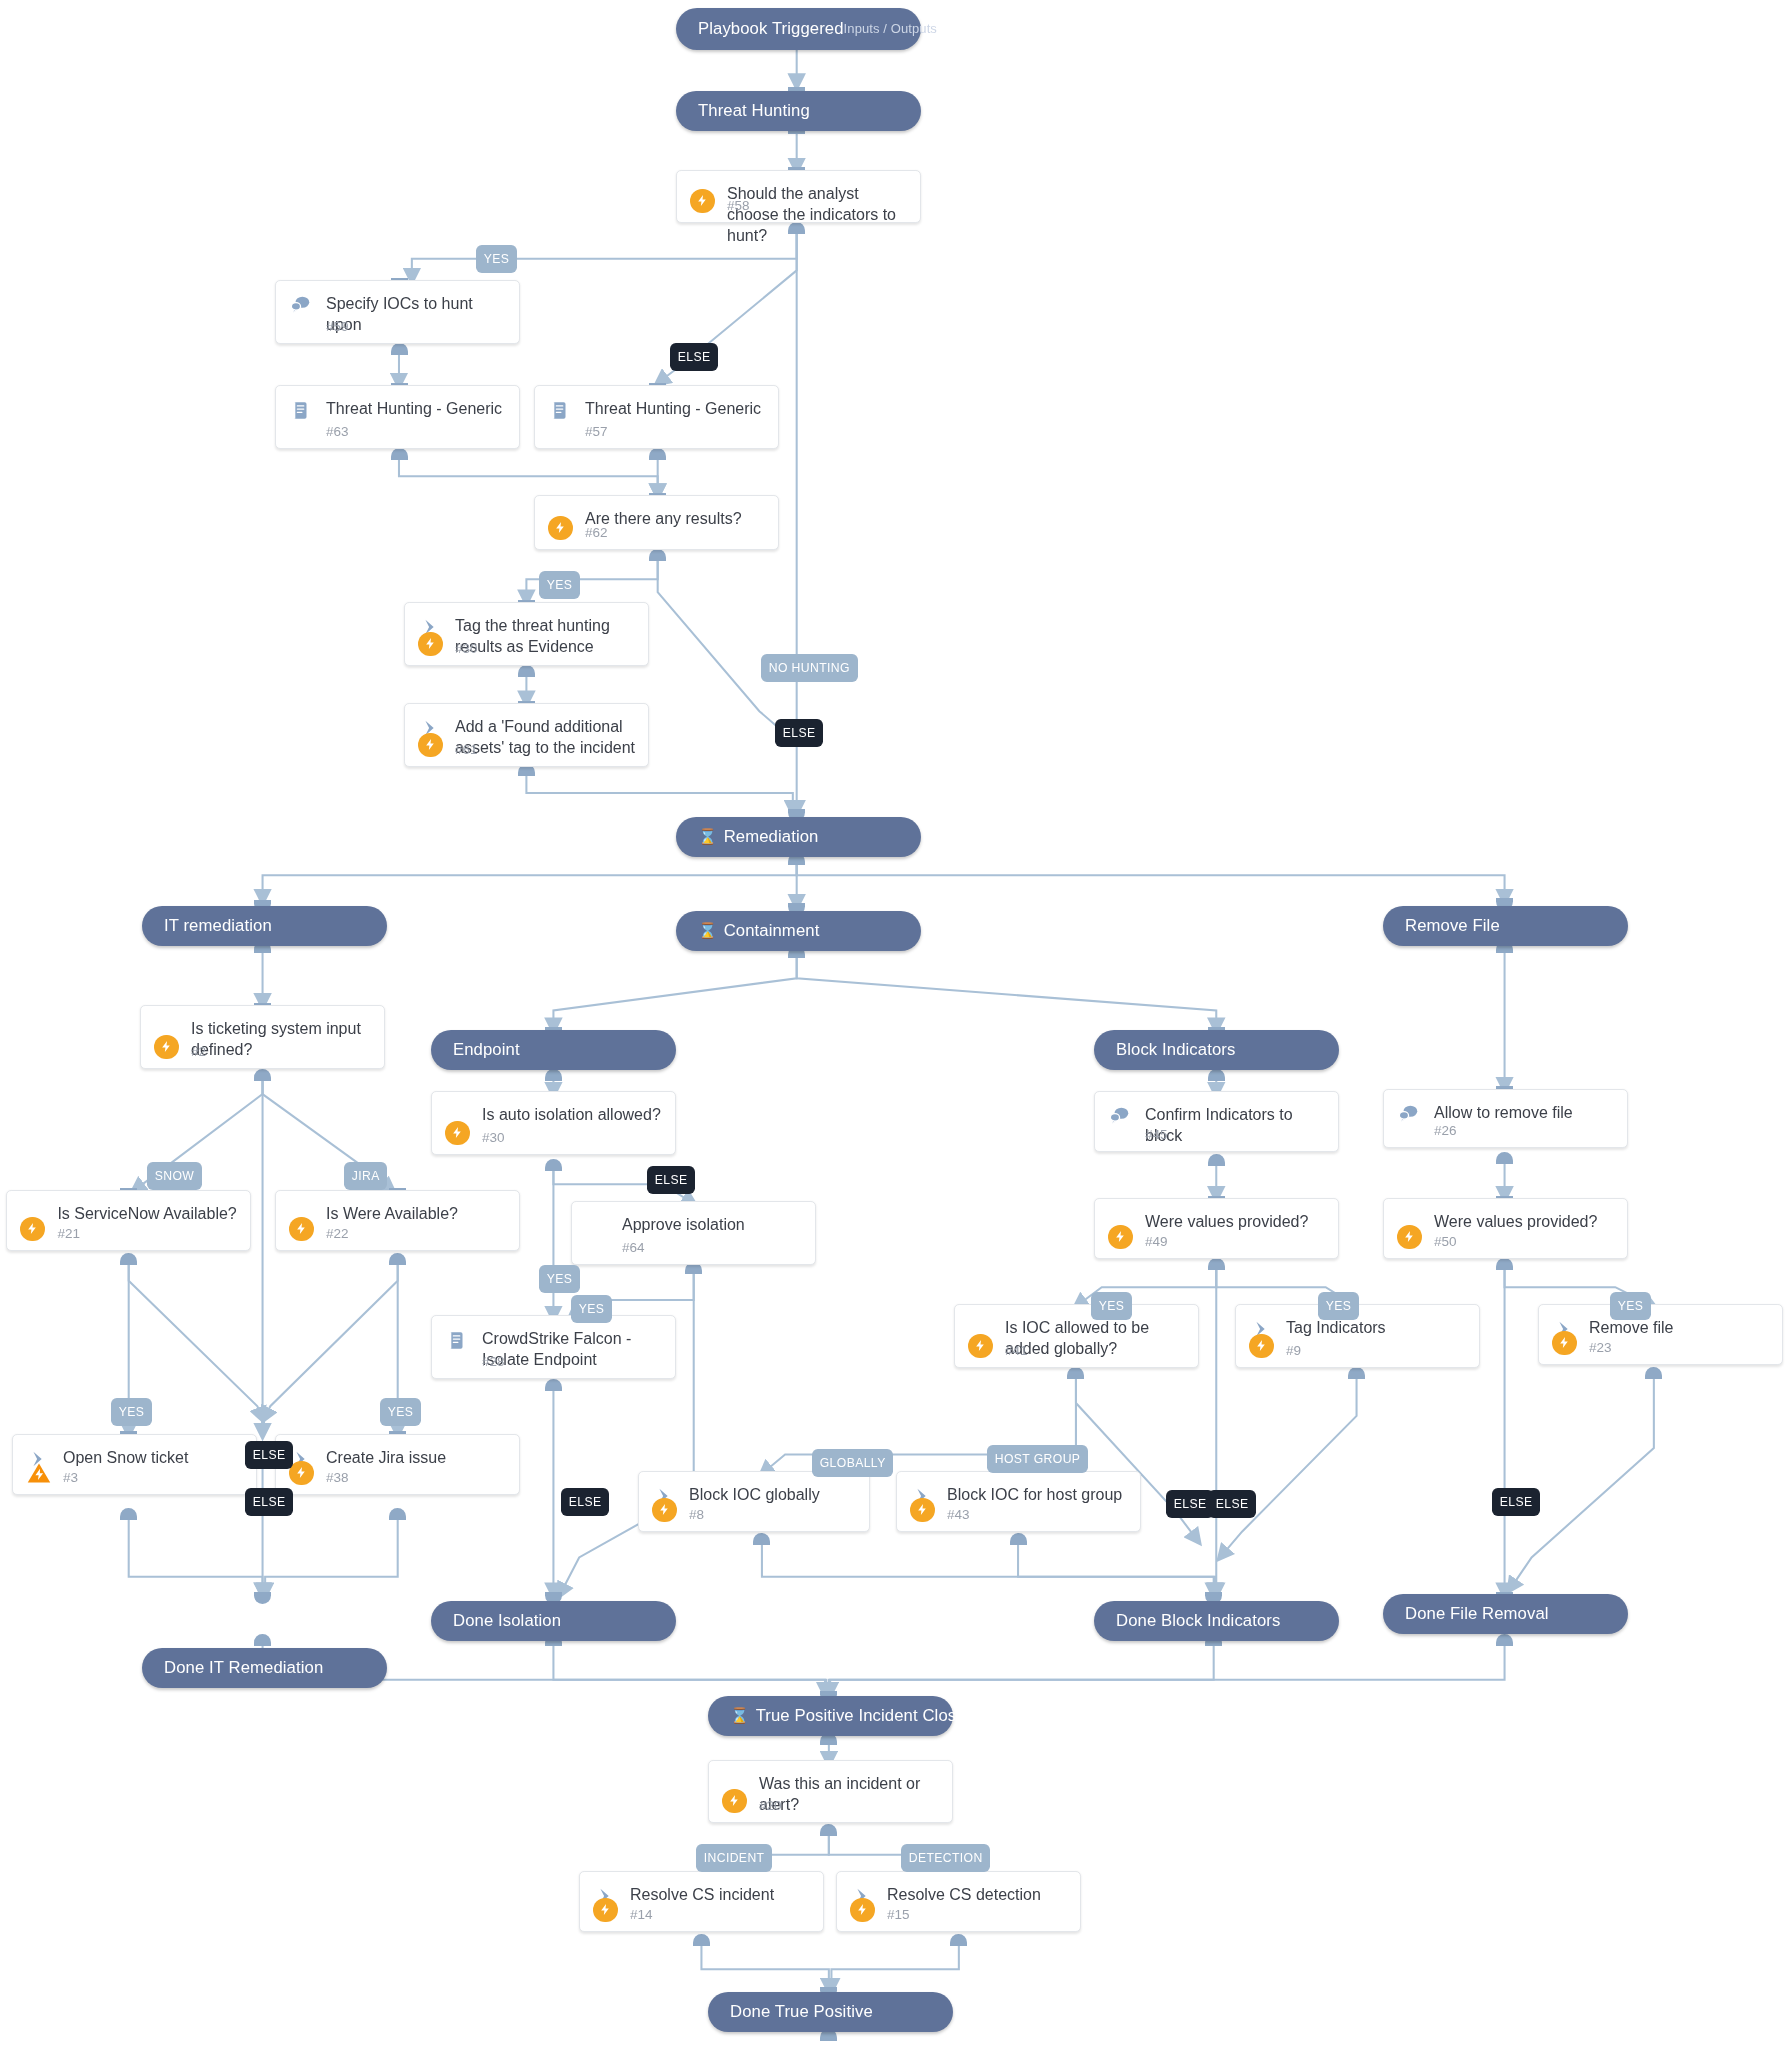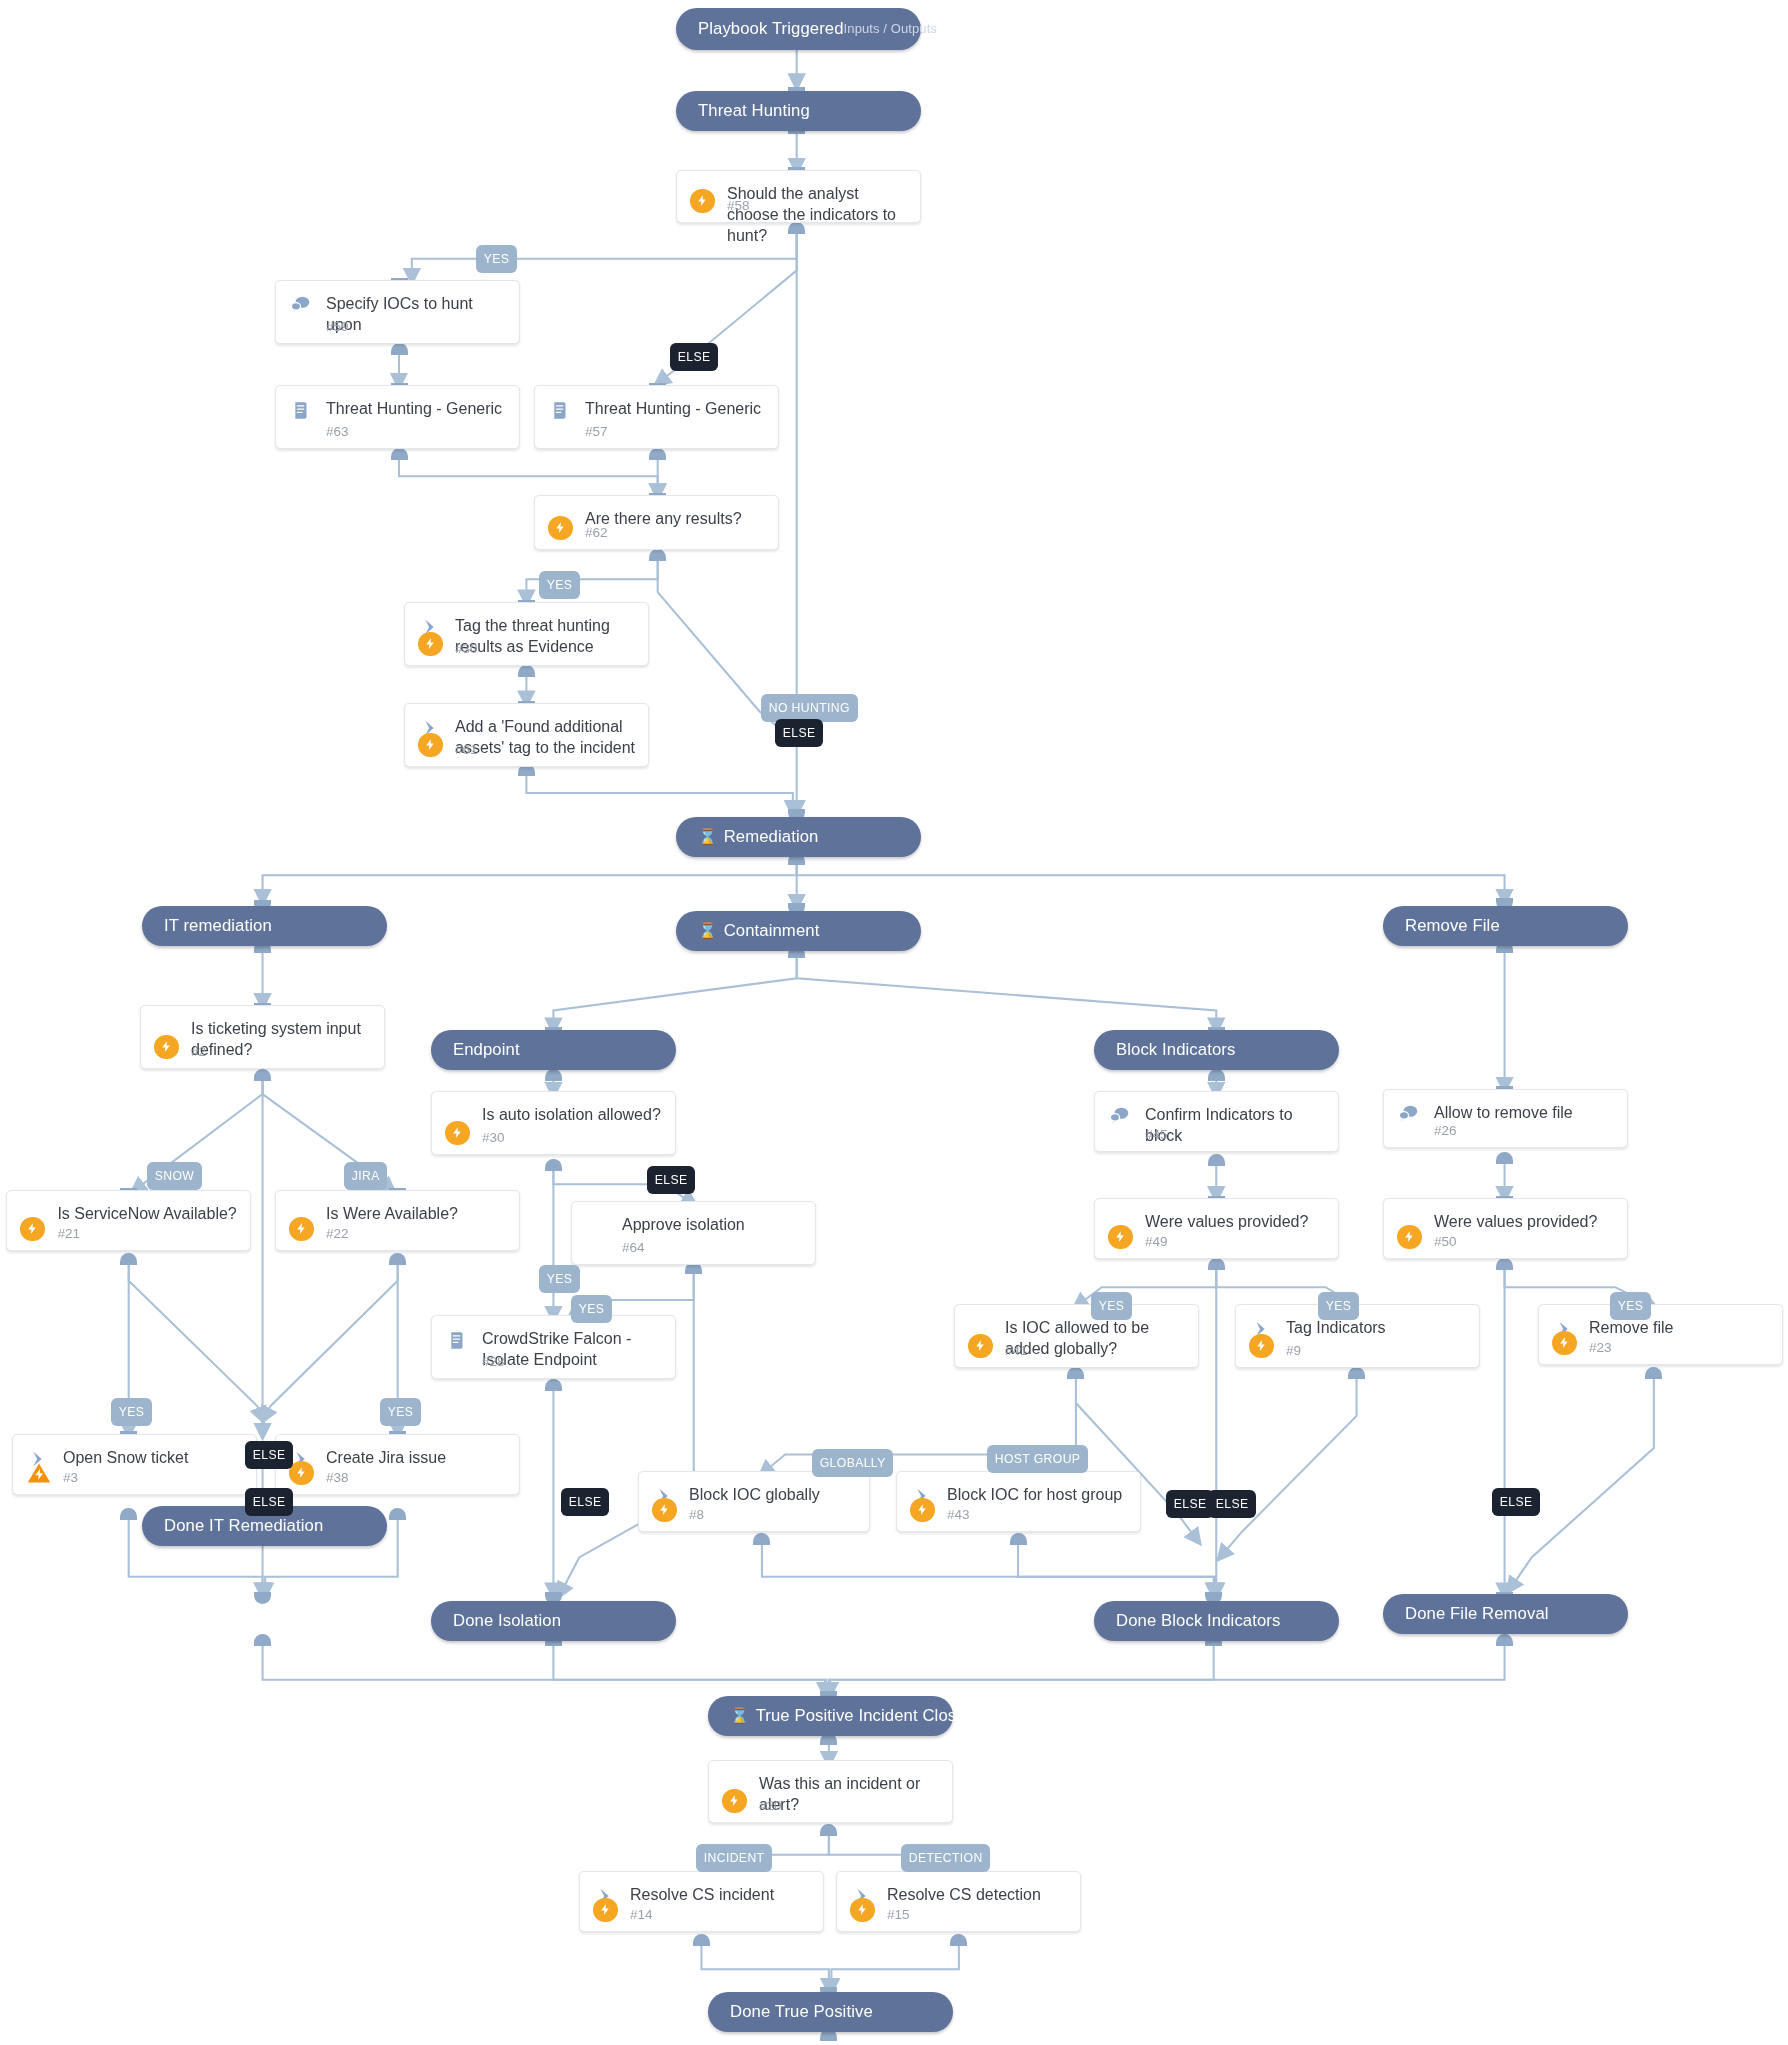--- a/index.html
+++ b/index.html
@@ -364,21 +364,21 @@
   </div>
 
   <div class="pill" style="left:431px;top:1030px;width:245px;height:40px;">
     <span class="pill-label">Endpoint</span>
   </div>
 
   <div class="pill" style="left:1094px;top:1030px;width:245px;height:40px;">
     <span class="pill-label">Block Indicators</span>
   </div>
 
-  <div class="pill" style="left:142px;top:1506px;width:245px;height:40px;">
+  <div class="pill" style="left:142px;top:1648px;width:245px;height:40px;">
     <span class="pill-label">Done IT Remediation</span>
   </div>
 
   <div class="pill" style="left:431px;top:1601px;width:245px;height:40px;">
     <span class="pill-label">Done Isolation</span>
   </div>
 
   <div class="pill" style="left:1094px;top:1601px;width:245px;height:40px;">
     <span class="pill-label">Done Block Indicators</span>
   </div>
@@ -740,21 +740,21 @@
             <path d="M13 2L4 14h6l-1 8 9-12h-6l1-8z" fill="#fff"></path>
           </svg>
         </span>
       </span>
     <span class="card-id">#15</span>
   </div>
 
   <div class="lbl blue" style="left:476px;top:245px;">YES</div>
   <div class="lbl dark" style="left:670px;top:343px;">ELSE</div>
   <div class="lbl blue" style="left:539px;top:571px;">YES</div>
-  <div class="lbl blue" style="left:761px;top:654px;margin-top:40px;">NO HUNTING</div>
+  <div class="lbl blue" style="left:761px;top:654px;">NO HUNTING</div>
   <div class="lbl dark" style="left:775px;top:719px;">ELSE</div>
 
   <div class="lbl blue" style="left:147px;top:1162px;text-align:right;">SNOW</div>
   <div class="lbl blue" style="left:344px;top:1162px;">JIRA</div>
   <div class="lbl blue" style="left:111px;top:1398px;">YES</div>
   <div class="lbl blue" style="left:380px;top:1398px;">YES</div>
   <div class="lbl dark" style="left:245px;top:1441px;">ELSE</div>
   <div class="lbl dark" style="left:245px;top:1488px;">ELSE</div>
 
   <div class="lbl dark" style="left:647px;top:1166px;">ELSE</div>

